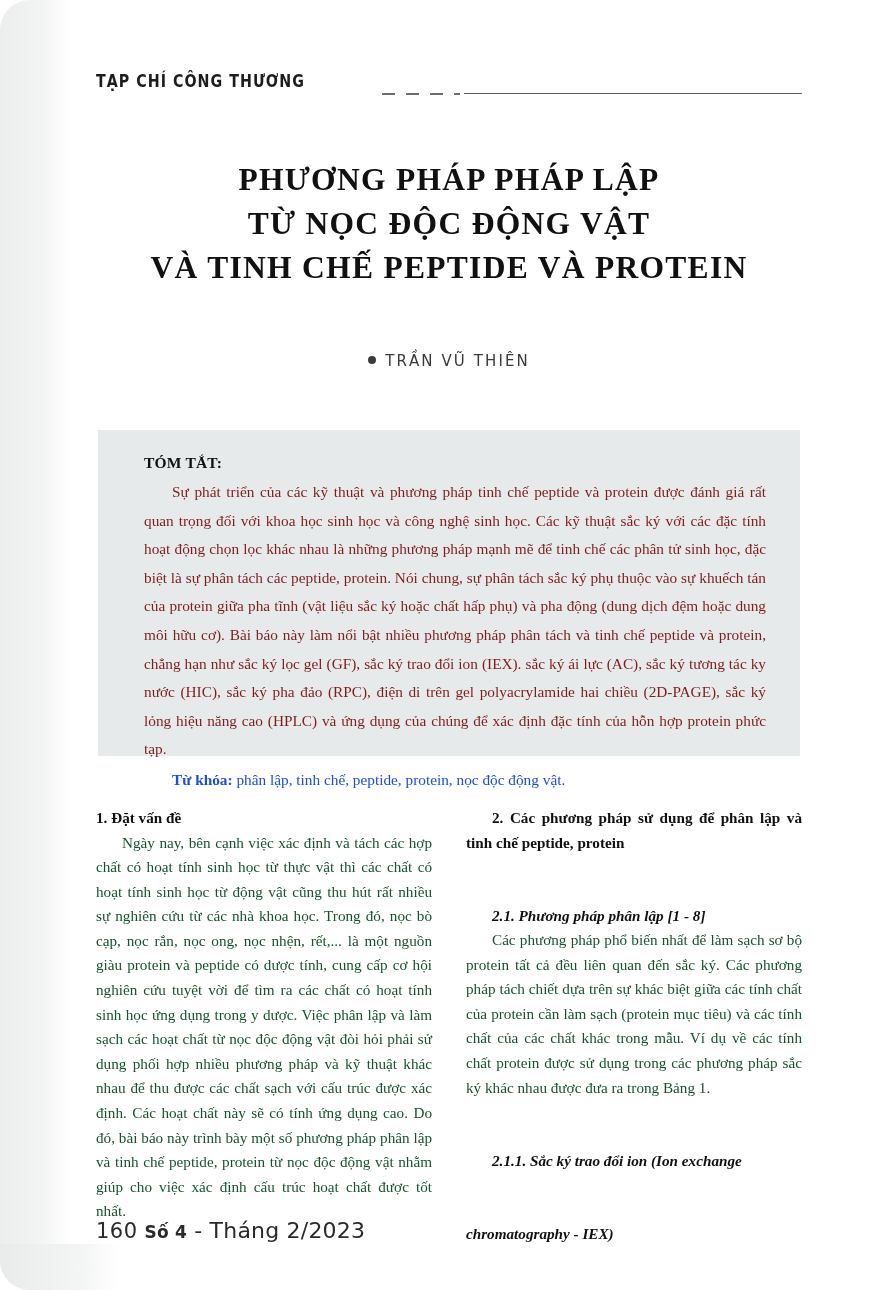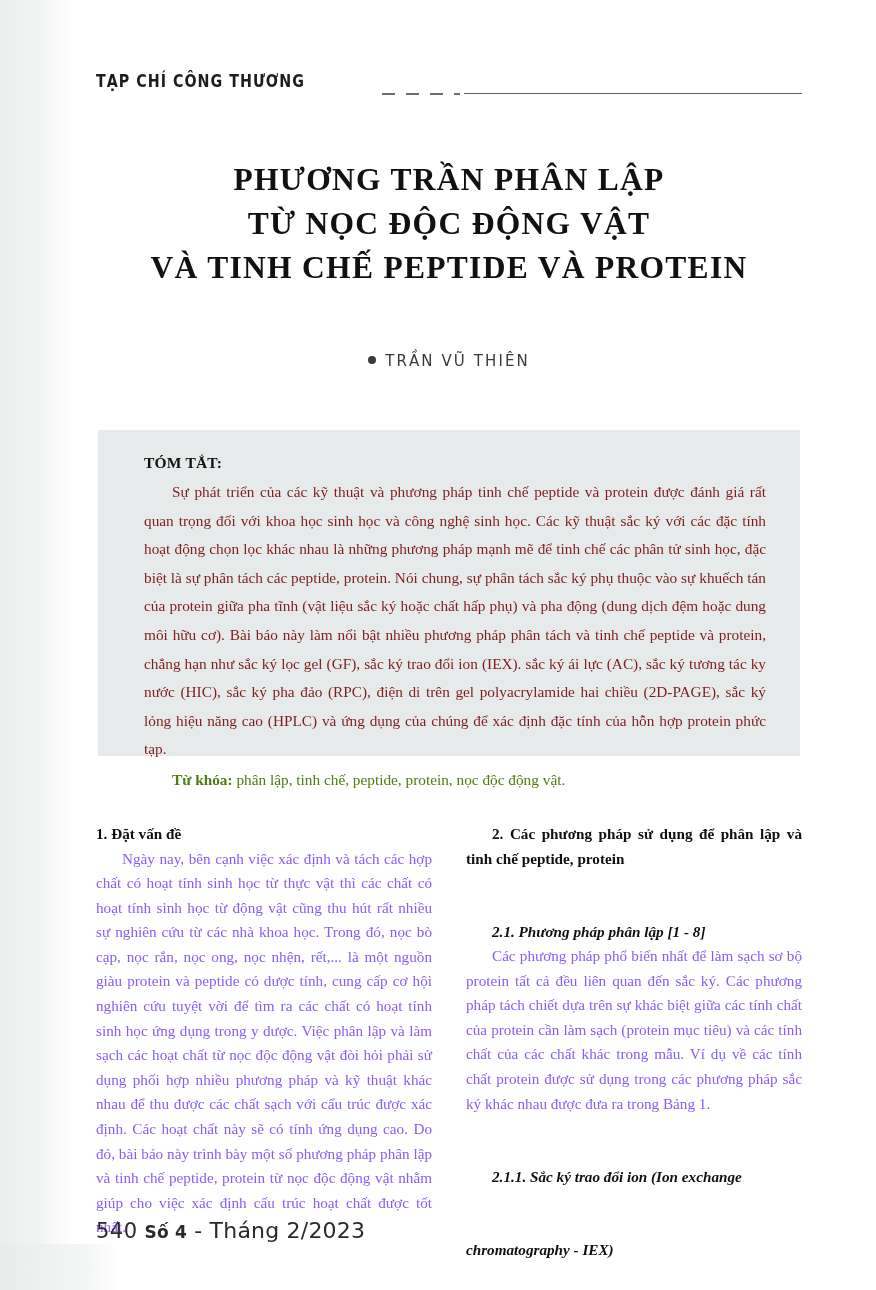--- a/index.html
+++ b/index.html
@@ -14,20 +14,21 @@
   }
 
   .page {
     position: relative;
     width: 876px;
     height: 1290px;
     margin: 0 auto;
     background: #ffffff;
     overflow: hidden;
     box-sizing: border-box;
+    border-radius: 30px;
   }
 
   
   .scan-edge-left {
     position: absolute;
     left: 0;
     top: 0;
     width: 72px;
     height: 1290px;
     background: linear-gradient(to right, #eceeed 0%, #f2f4f3 55%, #ffffff 100%);
@@ -170,37 +171,37 @@
     text-indent: 28px;
     color: #7f1d1d;
     hyphens: none;
   }
   .abstract-keywords {
     font-size: 15.3px;
     line-height: 28.6px;
     text-align: left;
     margin: 2px 0 16px 0;
     text-indent: 28px;
-    color: #4d7c0f;
+    color: #1d4ed8;
   }
   .abstract-keywords b {
     font-weight: 700;
   }
 
   
   .body-cols {
     position: absolute;
     left: 0;
     top: 806px;
     width: 706px;
     height: 390px;
   }
   .col {
     position: absolute;
-    top: 16px;
+    top: 0;
     width: 336px;
     height: 390px;
   }
   .col-left  { left: 0px; }
   .col-right { left: 370px; }
 
   .h2, .h3 {
     margin: 0;
     color: #101010;
   }
@@ -226,21 +227,21 @@
   }
   .h3.cont { text-indent: 0; }
 
   .para {
     margin: 0;
     font-size: 15.2px;
     line-height: 24.6px;
     text-align: justify;
     text-justify: inter-word;
     text-indent: 26px;
-    color: #8b5cf6;
+    color: #14532d;
   }
 
   
   .footer {
     position: absolute;
     left: 0;
     top: 1218px;
     font-family: "DejaVu Sans", "Liberation Sans", sans-serif;
     font-size: 19px;
     color: #2a2a2a;
@@ -272,21 +273,21 @@
 
     <div class="masthead-row">
       <div class="masthead">TẠP CHÍ CÔNG THƯƠNG</div>
       <div class="rule-wrap">
         <div class="rule-dash"></div>
         <div class="rule-solid"></div>
       </div>
     </div>
 
     <div class="title-block">
-      <div class="title-line">PHƯƠNG TRẦN PHÂN LẬP</div>
+      <div class="title-line">PHƯƠNG PHÁP PHÁP LẬP</div>
       <div class="title-line">TỪ NỌC ĐỘC ĐỘNG VẬT</div>
       <div class="title-line">VÀ TINH CHẾ PEPTIDE VÀ PROTEIN</div>
     </div>
 
     <div class="author-row">
       <span class="author">
         <span class="author-bullet"></span><span>TRẦN VŨ THIÊN</span>
       </span>
     </div>
 
@@ -306,16 +307,16 @@
       <div class="col col-right">
         <p class="h2">2. Các phương pháp sử dụng để phân lập và tinh chế peptide, protein</p>
         <p class="h3">2.1. Phương pháp phân lập [1 - 8]</p>
         <p class="para">Các phương pháp phổ biến nhất để làm sạch sơ bộ protein tất cả đều liên quan đến sắc ký. Các phương pháp tách chiết dựa trên sự khác biệt giữa các tính chất của protein cần làm sạch (protein mục tiêu) và các tính chất của các chất khác trong mẫu. Ví dụ về các tính chất protein được sử dụng trong các phương pháp sắc ký khác nhau được đưa ra trong Bảng 1.</p>
         <p class="h3 flow">2.1.1. Sắc ký trao đổi ion (Ion exchange</p>
         <p class="h3 cont">chromatography - IEX)</p>
       </div>
 
     </div>
 
-    <div class="footer"><span class="pg">540</span><span style="display:inline-block;width:7px"></span><span class="issue">Số 4</span><span class="mon"> - Tháng 2/2023</span></div>
+    <div class="footer"><span class="pg">160</span><span style="display:inline-block;width:7px"></span><span class="issue">Số 4</span><span class="mon"> - Tháng 2/2023</span></div>
 
   </div>
 </div>
 
 </body></html>

